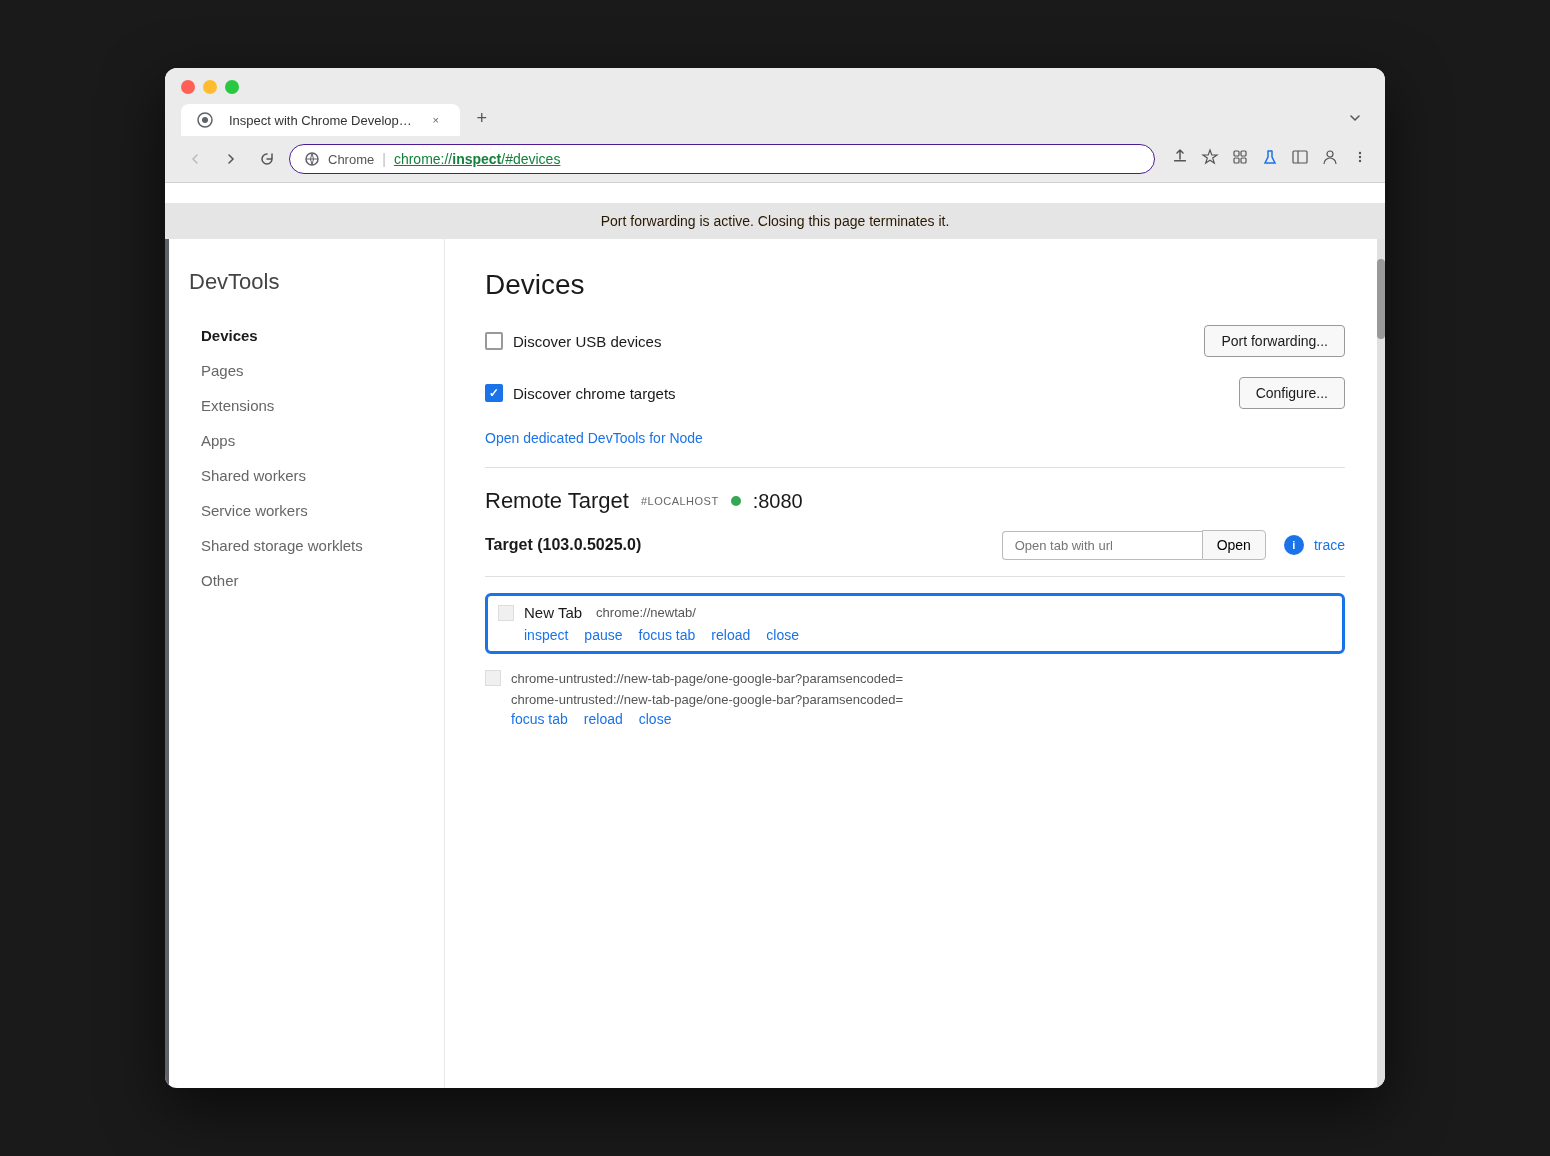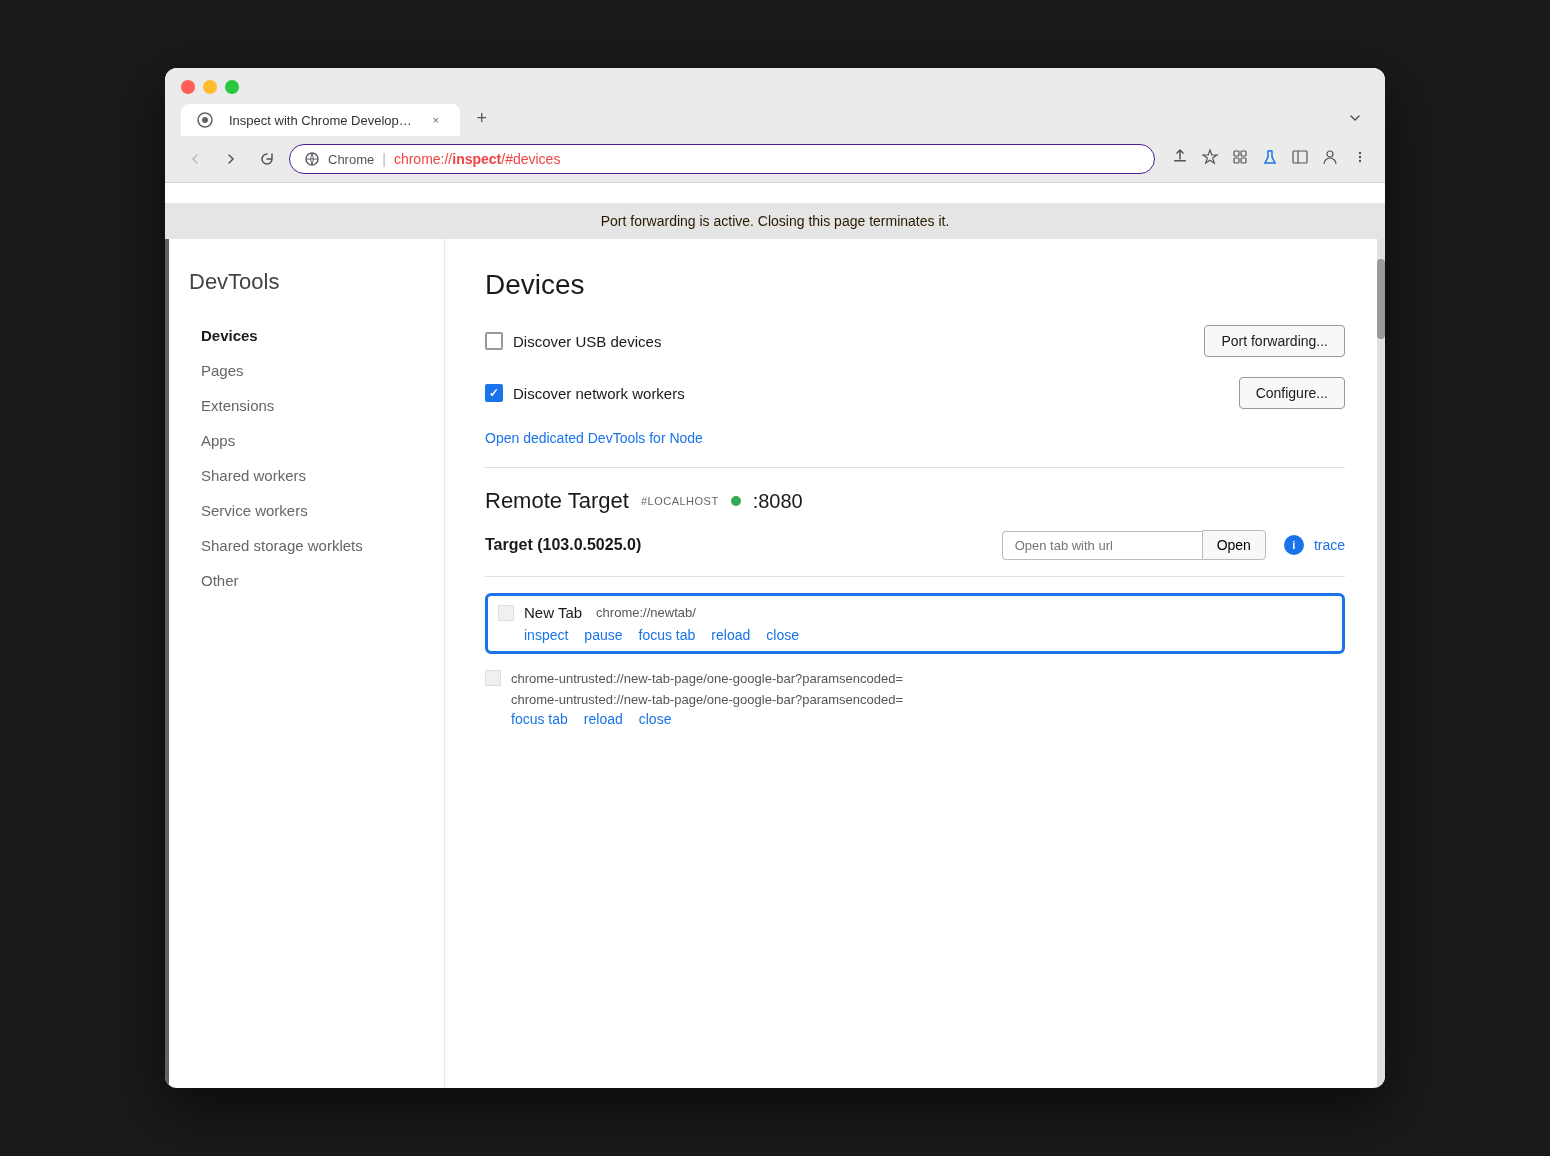--- a/index.html
+++ b/index.html
@@ -155,21 +155,22 @@
     .url-site-name {
       color: #555;
       font-size: 13px;
     }
 
     .url-separator {
       color: #bbb;
     }
 
     .url-text {
-      color: #ef4444;
+      color: #15803d;
+      text-decoration: underline;
     }
 
     .url-text strong {
       font-weight: 600;
     }
 
     .url-actions {
       display: flex;
       align-items: center;
       gap: 12px;
@@ -648,21 +649,21 @@
             <div class="checkbox"></div>
             <span>Discover USB devices</span>
           </label>
           <button class="btn-outline">Port forwarding...</button>
         </div>
 
         
         <div class="option-row">
           <label class="checkbox-wrapper">
             <div class="checkbox checked"></div>
-            <span>Discover network workers</span>
+            <span>Discover chrome targets</span>
           </label>
           <button class="btn-outline">Configure...</button>
         </div>
 
         
         <a class="link-blue">Open dedicated DevTools for Node</a>
 
         <hr class="divider">
 
         

